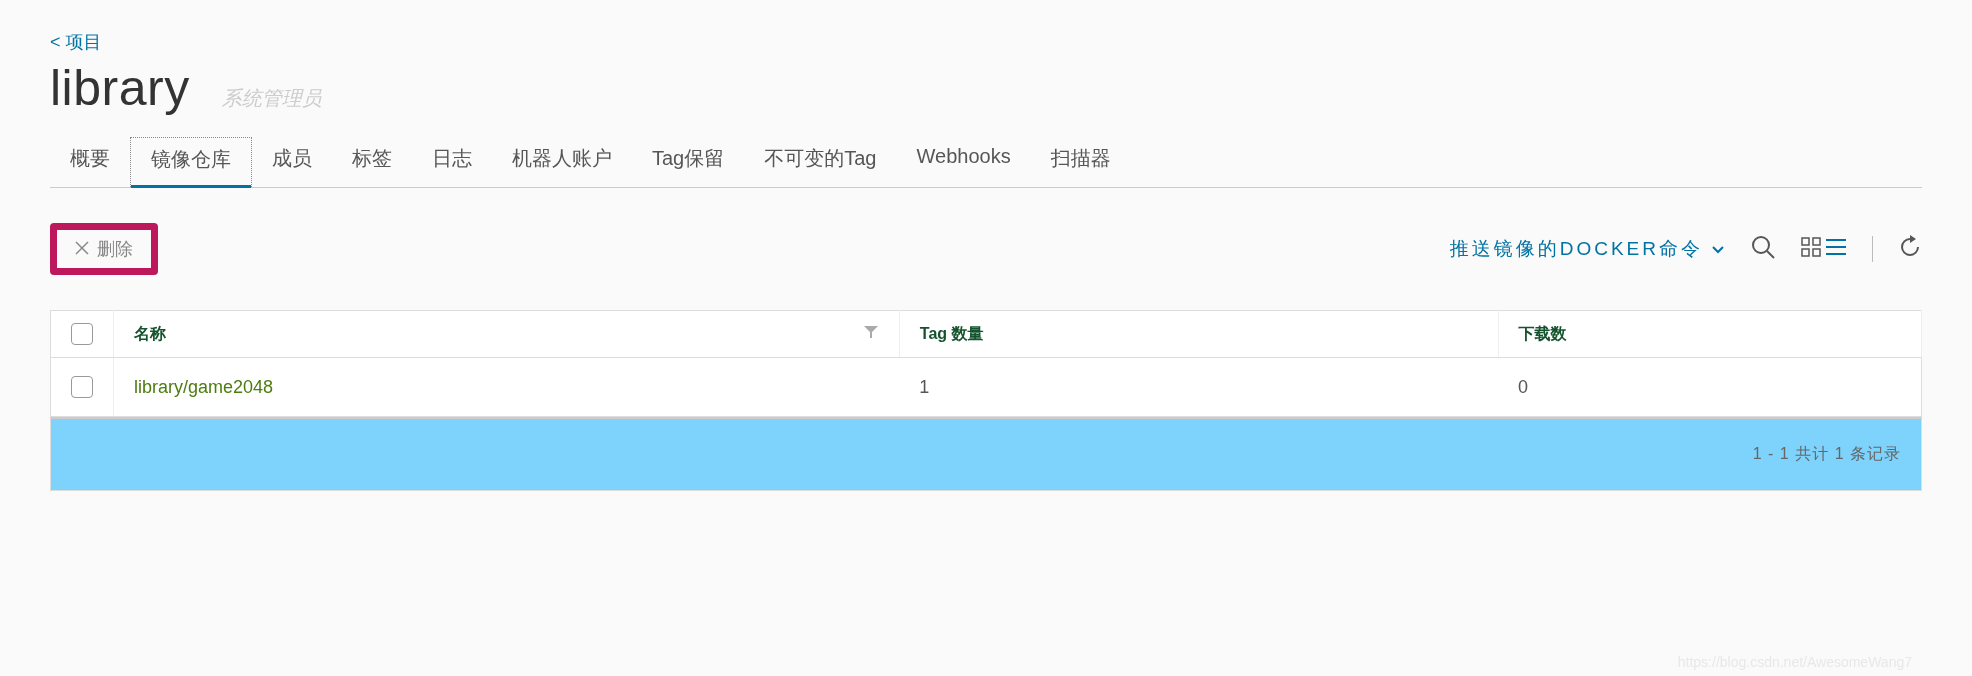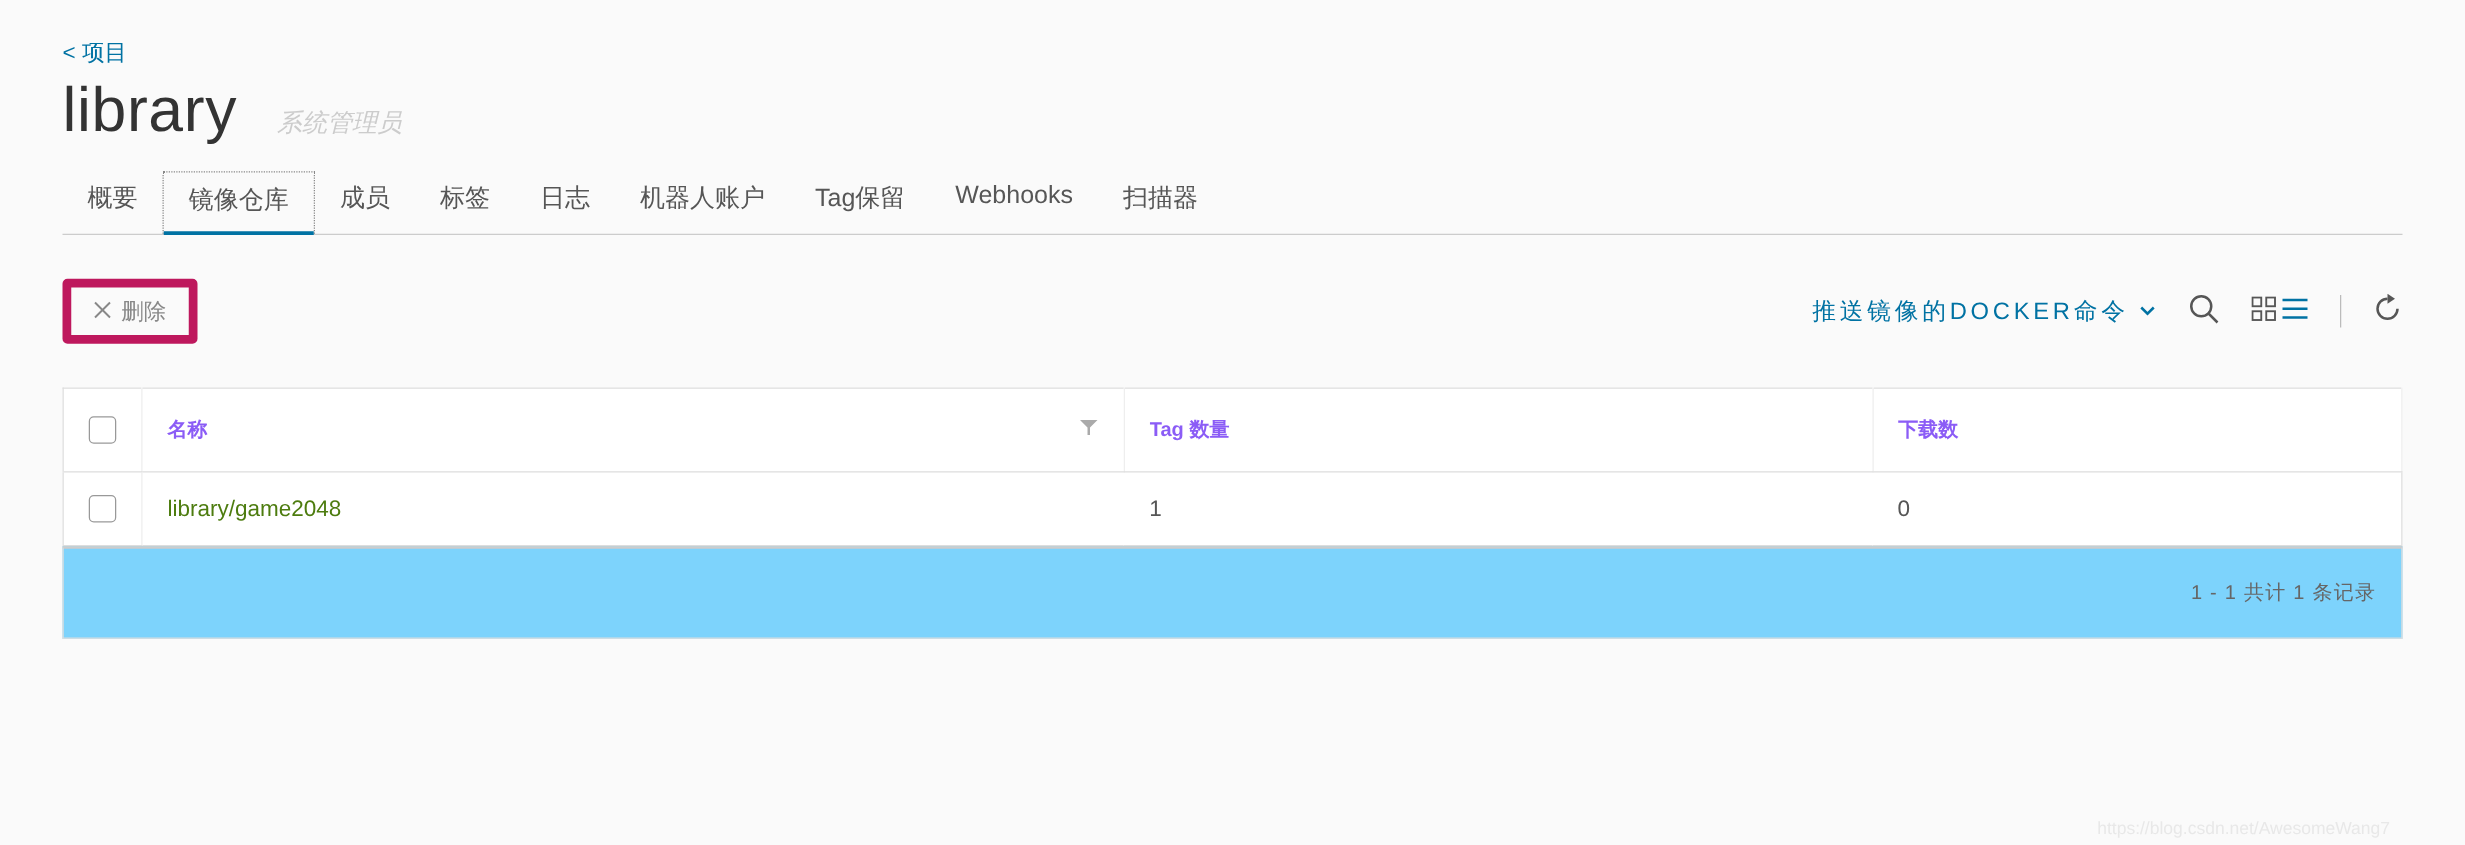--- a/index.html
+++ b/index.html
@@ -118,22 +118,22 @@
     .table {
       width: 100%;
       border: 1px solid #ddd;
       border-collapse: collapse;
       background: #fff;
     }
     .table th {
       text-align: left;
       font-weight: 600;
       font-size: 16px;
-      color: #8b5cf6;
-      padding: 22px 20px;
+      color: #14532d;
+      padding: 12px 20px;
       border-bottom: 1px solid #ddd;
       border-right: 1px solid #eee;
     }
     .table th:first-child, .table td:first-child {
       width: 60px;
       text-align: center;
       border-right: 1px solid #eee;
     }
     .table td {
       padding: 18px 20px;
@@ -192,20 +192,21 @@
   </div>
 
   <div class="tabs">
     <div class="tab">概要</div>
     <div class="tab active">镜像仓库</div>
     <div class="tab">成员</div>
     <div class="tab">标签</div>
     <div class="tab">日志</div>
     <div class="tab">机器人账户</div>
     <div class="tab">Tag保留</div>
+    <div class="tab">不可变的Tag</div>
     <div class="tab">Webhooks</div>
     <div class="tab">扫描器</div>
   </div>
 
   <div class="toolbar">
     <button class="delete-btn">
       <span>
         <svg width="14" height="14" viewBox="0 0 14 14">
             <line x1="1" y1="1" x2="13" y2="13" stroke="#888" stroke-width="1.5"></line>
             <line x1="13" y1="1" x2="1" y2="13" stroke="#888" stroke-width="1.5"></line>

